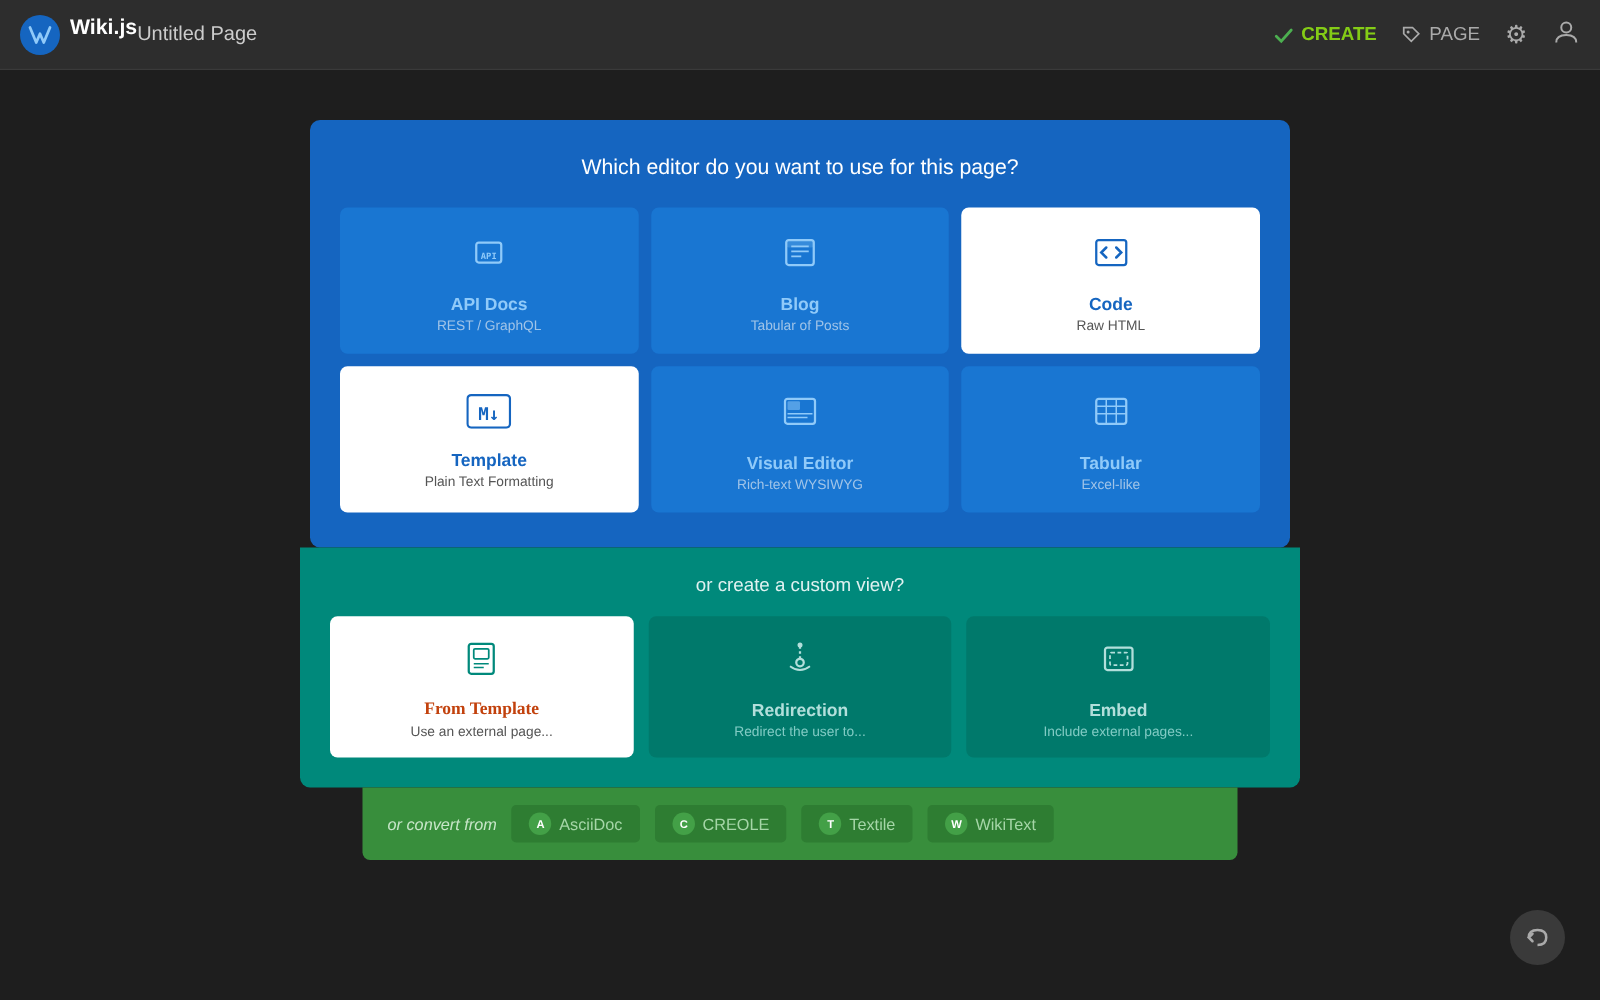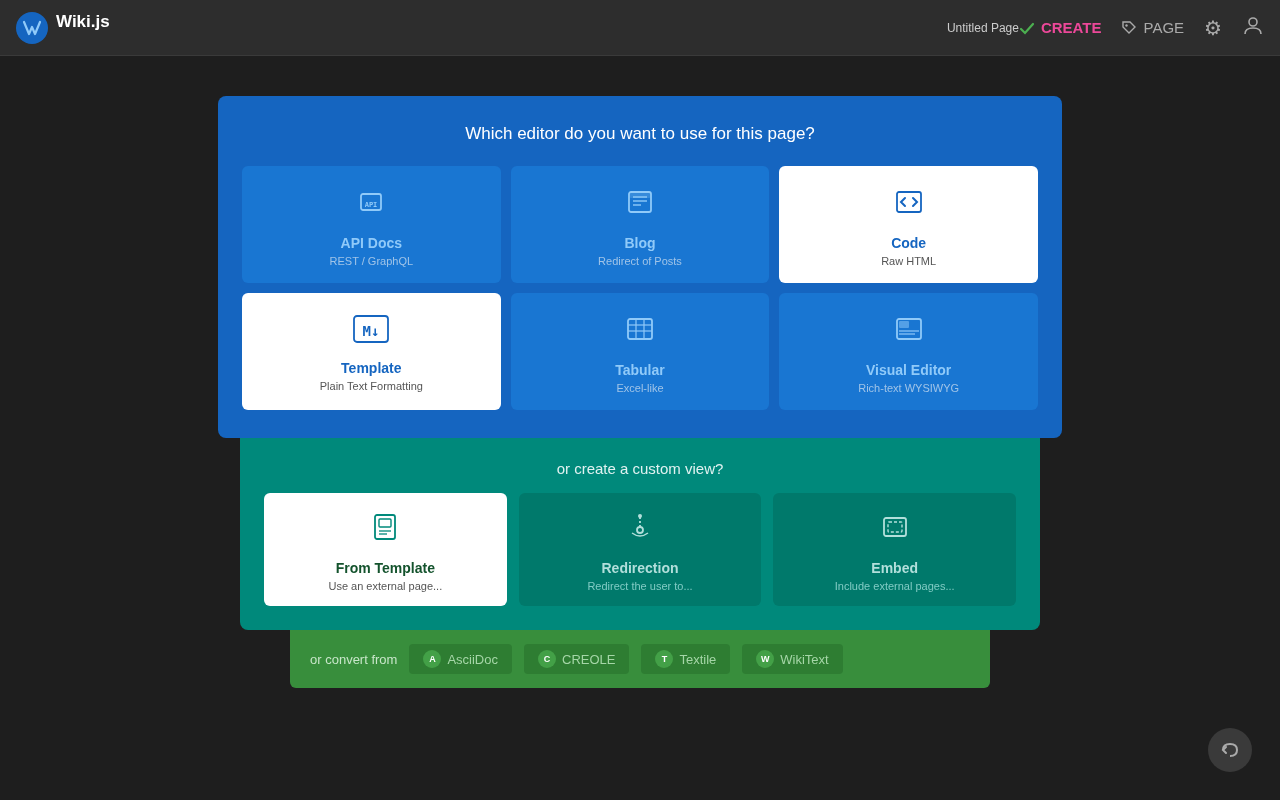--- a/index.html
+++ b/index.html
@@ -30,34 +30,34 @@
       width: 32px;
       height: 32px;
     }
     .logo-text {
       font-size: 17px;
       font-weight: 600;
       color: #fff;
     }
     .topnav-title {
       flex: 1;
-      text-align: right;
-      font-size: 12px;
+      text-align: left;
+      font-size: 16px;
       color: #ccc;
     }
     .topnav-actions {
       display: flex;
       align-items: center;
       gap: 20px;
     }
     .btn-create {
       display: flex;
       align-items: center;
       gap: 6px;
-      color: #ec4899;
+      color: #84cc16;
       font-size: 15px;
       font-weight: 600;
       cursor: pointer;
       background: none;
       border: none;
     }
     .btn-page {
       display: flex;
       align-items: center;
       gap: 6px;
@@ -81,21 +81,21 @@
       flex-direction: column;
       align-items: center;
       padding: 40px 16px 20px;
       gap: 0;
     }
 
     
     .editor-card {
       background: #1565c0;
       border-radius: 8px;
-      width: 844px;
+      width: 784px;
       padding: 28px 24px 28px;
     }
     .editor-card-title {
       text-align: center;
       font-size: 17px;
       color: #fff;
       margin-bottom: 22px;
       font-weight: 400;
     }
     .editor-grid {
@@ -174,21 +174,22 @@
       justify-content: center;
       padding: 18px 10px 14px;
       cursor: pointer;
       min-height: 100px;
       transition: background 0.15s;
     }
     .custom-item.selected {
       background: #fff;
     }
     .custom-item.selected .custom-item-label {
-      color: #14532d;
+      color: #c2410c;
+      font-family: Liberation Serif, serif;
     }
     .custom-item.selected .custom-item-sub {
       color: #555;
     }
     .custom-item-icon {
       font-size: 26px;
       margin-bottom: 10px;
       color: #b2dfdb;
     }
     .custom-item.selected .custom-item-icon {
@@ -214,20 +215,21 @@
       padding: 14px 20px;
       display: flex;
       align-items: center;
       gap: 12px;
       flex-wrap: wrap;
     }
     .convert-label {
       font-size: 13px;
       color: #c8e6c9;
       white-space: nowrap;
+      font-style: italic;
     }
     .convert-btn {
       display: flex;
       align-items: center;
       gap: 6px;
       background: #2e7d32;
       border: none;
       border-radius: 4px;
       padding: 6px 14px;
       color: #a5d6a7;
@@ -323,21 +325,21 @@
         <div class="editor-item-icon">
           <svg width="32" height="32" viewBox="0 0 32 32">
               <rect x="5" y="6" width="22" height="20" rx="2" stroke="#90caf9" stroke-width="1.8" fill="none"></rect>
               <line x1="9" y1="11" x2="23" y2="11" stroke="#90caf9" stroke-width="1.4"></line>
               <line x1="9" y1="15" x2="23" y2="15" stroke="#90caf9" stroke-width="1.4"></line>
               <line x1="9" y1="19" x2="17" y2="19" stroke="#90caf9" stroke-width="1.4"></line>
               <rect x="5" y="6" width="22" height="6" rx="2" fill="#90caf9" opacity="0.25"></rect>
             </svg>
         </div>
         <div class="editor-item-label">Blog</div>
-        <div class="editor-item-sub">Redirect of Posts</div>
+        <div class="editor-item-sub">Tabular of Posts</div>
       </div>
 
       <div class="editor-item selected">
         <div class="editor-item-icon">
           <svg width="32" height="32" viewBox="0 0 32 32">
               <rect x="4" y="6" width="24" height="20" rx="2" stroke="#1565c0" stroke-width="1.8" fill="none"></rect>
               <polyline points="12,20 8,16 12,12" stroke="#1565c0" stroke-width="2" fill="none" stroke-linecap="round"></polyline>
               <polyline points="20,20 24,16 20,12" stroke="#1565c0" stroke-width="2" fill="none" stroke-linecap="round"></polyline>
             </svg>
         </div>
@@ -347,47 +349,47 @@
 
       <div class="editor-item selected">
         <div class="editor-item-icon">
           <svg width="36" height="28" viewBox="0 0 36 28">
               <rect x="1" y="1" width="34" height="26" rx="3" stroke="#1565c0" stroke-width="1.8" fill="none"></rect>
               <text x="18" y="21" text-anchor="middle" font-size="14" fill="#1565c0" font-weight="900" font-family="monospace">M↓</text>
             </svg>
         </div>
         <div class="editor-item-label">Template</div>
         <div class="editor-item-sub">Plain Text Formatting</div>
+      </div>
+
+      <div class="editor-item">
+        <div class="editor-item-icon">
+          <svg width="32" height="32" viewBox="0 0 32 32">
+              <rect x="4" y="6" width="24" height="20" rx="2" stroke="#90caf9" stroke-width="1.8" fill="none"></rect>
+              <rect x="6" y="8" width="10" height="7" rx="1" fill="#90caf9" opacity="0.5"></rect>
+              <line x1="6" y1="18" x2="26" y2="18" stroke="#90caf9" stroke-width="1.2"></line>
+              <line x1="6" y1="21" x2="22" y2="21" stroke="#90caf9" stroke-width="1.2"></line>
+            </svg>
+        </div>
+        <div class="editor-item-label">Visual Editor</div>
+        <div class="editor-item-sub">Rich-text WYSIWYG</div>
       </div>
 
       <div class="editor-item">
         <div class="editor-item-icon">
           <svg width="32" height="32" viewBox="0 0 32 32">
               <rect x="4" y="6" width="24" height="20" rx="2" stroke="#90caf9" stroke-width="1.8" fill="none"></rect>
               <line x1="4" y1="12" x2="28" y2="12" stroke="#90caf9" stroke-width="1.2"></line>
               <line x1="4" y1="18" x2="28" y2="18" stroke="#90caf9" stroke-width="1.2"></line>
               <line x1="12" y1="6" x2="12" y2="26" stroke="#90caf9" stroke-width="1.2"></line>
               <line x1="20" y1="6" x2="20" y2="26" stroke="#90caf9" stroke-width="1.2"></line>
             </svg>
         </div>
         <div class="editor-item-label">Tabular</div>
         <div class="editor-item-sub">Excel-like</div>
-      </div>
-
-      <div class="editor-item">
-        <div class="editor-item-icon">
-          <svg width="32" height="32" viewBox="0 0 32 32">
-              <rect x="4" y="6" width="24" height="20" rx="2" stroke="#90caf9" stroke-width="1.8" fill="none"></rect>
-              <rect x="6" y="8" width="10" height="7" rx="1" fill="#90caf9" opacity="0.5"></rect>
-              <line x1="6" y1="18" x2="26" y2="18" stroke="#90caf9" stroke-width="1.2"></line>
-              <line x1="6" y1="21" x2="22" y2="21" stroke="#90caf9" stroke-width="1.2"></line>
-            </svg>
-        </div>
-        <div class="editor-item-label">Visual Editor</div>
-        <div class="editor-item-sub">Rich-text WYSIWYG</div>
       </div>
 
     </div>
   </div>
 
   <div class="custom-card">
     <div class="custom-card-title">or create a custom view?</div>
     <div class="custom-grid">
 
       <div class="custom-item selected">

